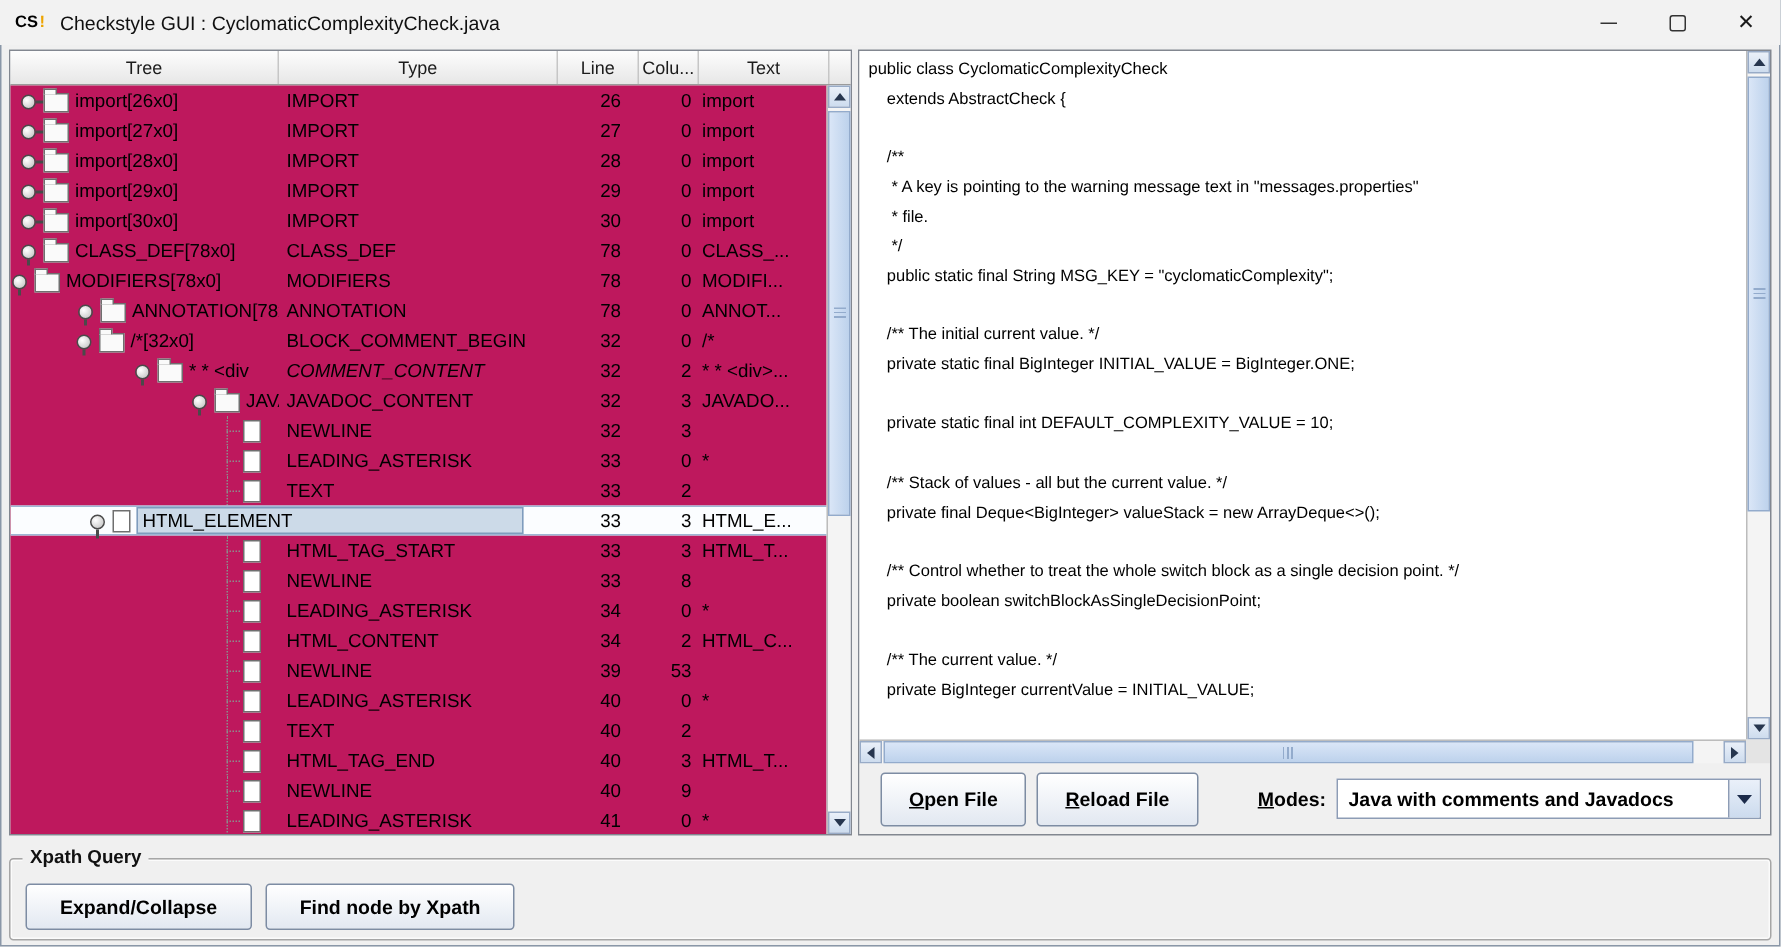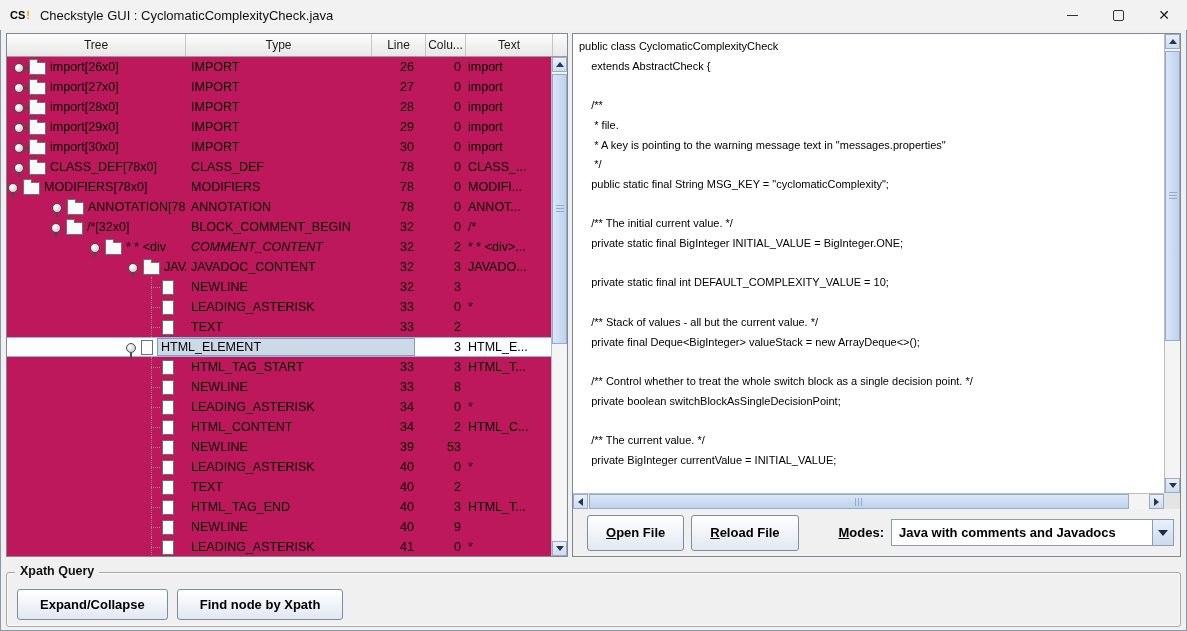--- a/index.html
+++ b/index.html
@@ -278,21 +278,21 @@
           <span class="connector"></span>
           <span class="icon-doc"></span>
           <span class="tree-label"></span>
         </div>
         <div class="cell c-type" style="width: 186px;">TEXT</div>
         <div class="cell c-line" style="width: 54px;">33</div>
         <div class="cell c-col" style="width: 40px;">2</div>
         <div class="cell c-text" style="width: 87px;"></div>
       </div>
       <div class="row selected">
-        <div class="cell tree-cell" style="width: 179px; padding-left: 118px;">
+        <div class="cell tree-cell" style="width: 179px; padding-left: 52px;">
           <span class="handle exp"></span>
           <span class="icon-doc"></span>
           <span class="sel-box">HTML_ELEMENT</span>
         </div>
         <div class="cell c-type" style="width: 186px;"></div>
         <div class="cell c-line" style="width: 54px;">33</div>
         <div class="cell c-col" style="width: 40px;">3</div>
         <div class="cell c-text" style="width: 87px;">HTML_E...</div>
       </div>
       <div class="row">
@@ -416,22 +416,22 @@
 </div>
 
 <div class="split-divider"></div>
 
 <div class="right-panel">
   <div class="code-area" id="code-lines">
       <div class="code-line">public class CyclomaticComplexityCheck</div>
       <div class="code-line">    extends AbstractCheck {</div>
       <div class="code-line"> </div>
       <div class="code-line">    /**</div>
+      <div class="code-line">     * A key is pointing to the warning message text in "messages.properties"</div>
       <div class="code-line">     * file.</div>
-      <div class="code-line">     * A key is pointing to the warning message text in "messages.properties"</div>
       <div class="code-line">     */</div>
       <div class="code-line">    public static final String MSG_KEY = "cyclomaticComplexity";</div>
       <div class="code-line"> </div>
       <div class="code-line">    /** The initial current value. */</div>
       <div class="code-line">    private static final BigInteger INITIAL_VALUE = BigInteger.ONE;</div>
       <div class="code-line"> </div>
       <div class="code-line">    private static final int DEFAULT_COMPLEXITY_VALUE = 10;</div>
       <div class="code-line"> </div>
       <div class="code-line">    /** Stack of values - all but the current value. */</div>
       <div class="code-line">    private final Deque&lt;BigInteger&gt; valueStack = new ArrayDeque&lt;&gt;();</div>

